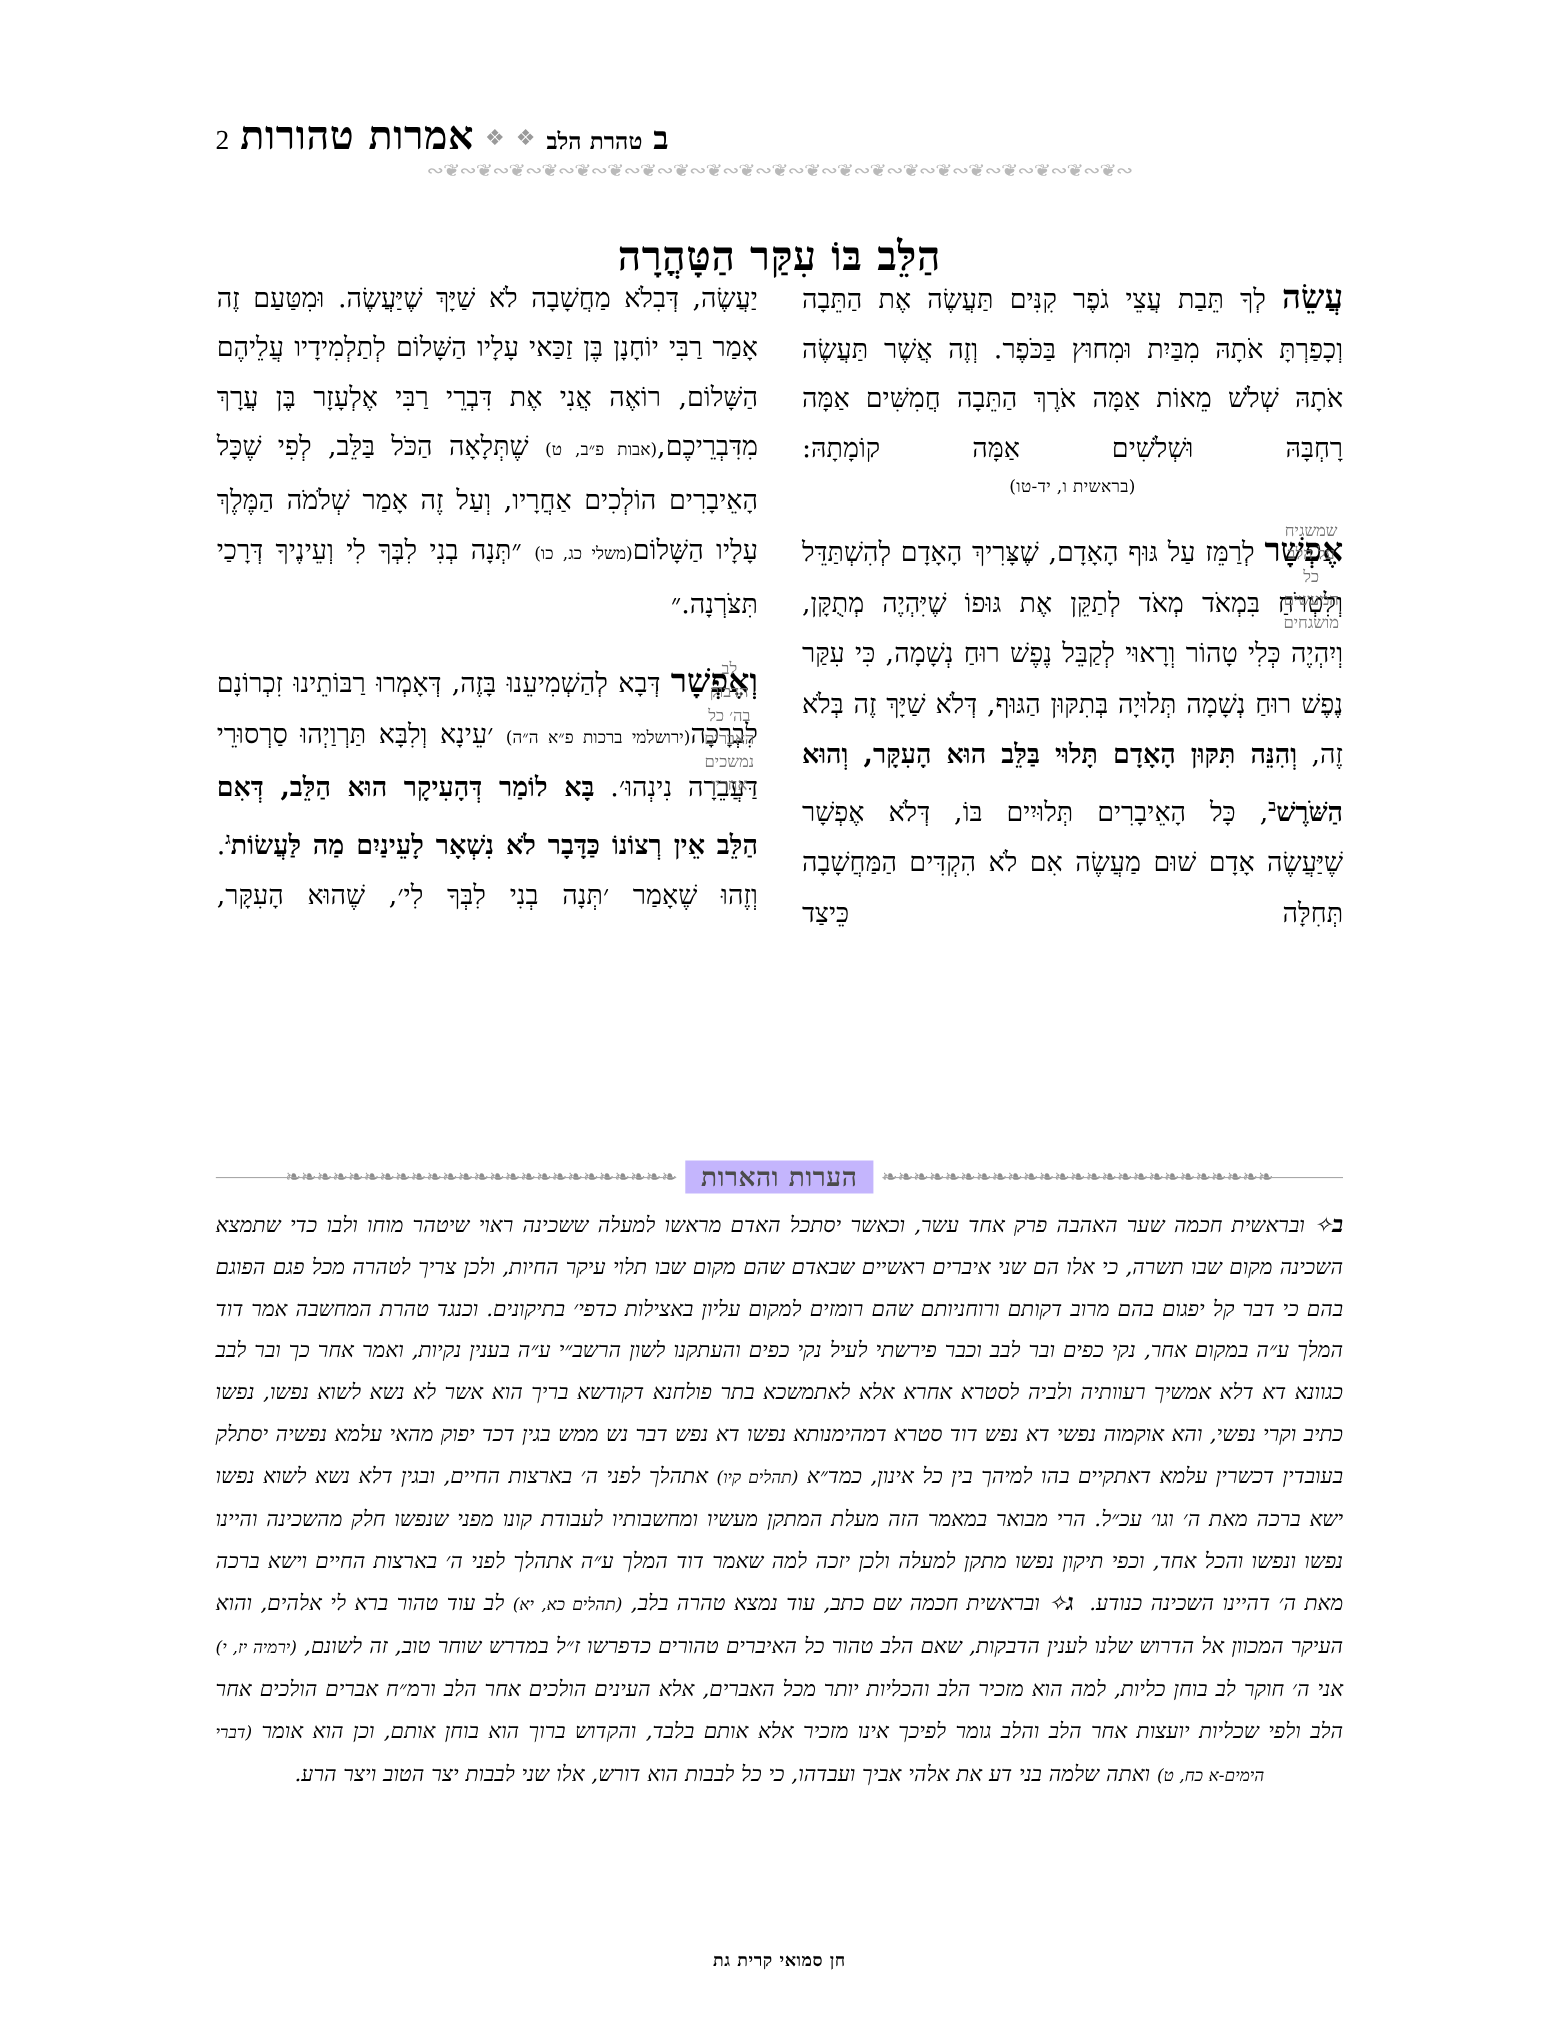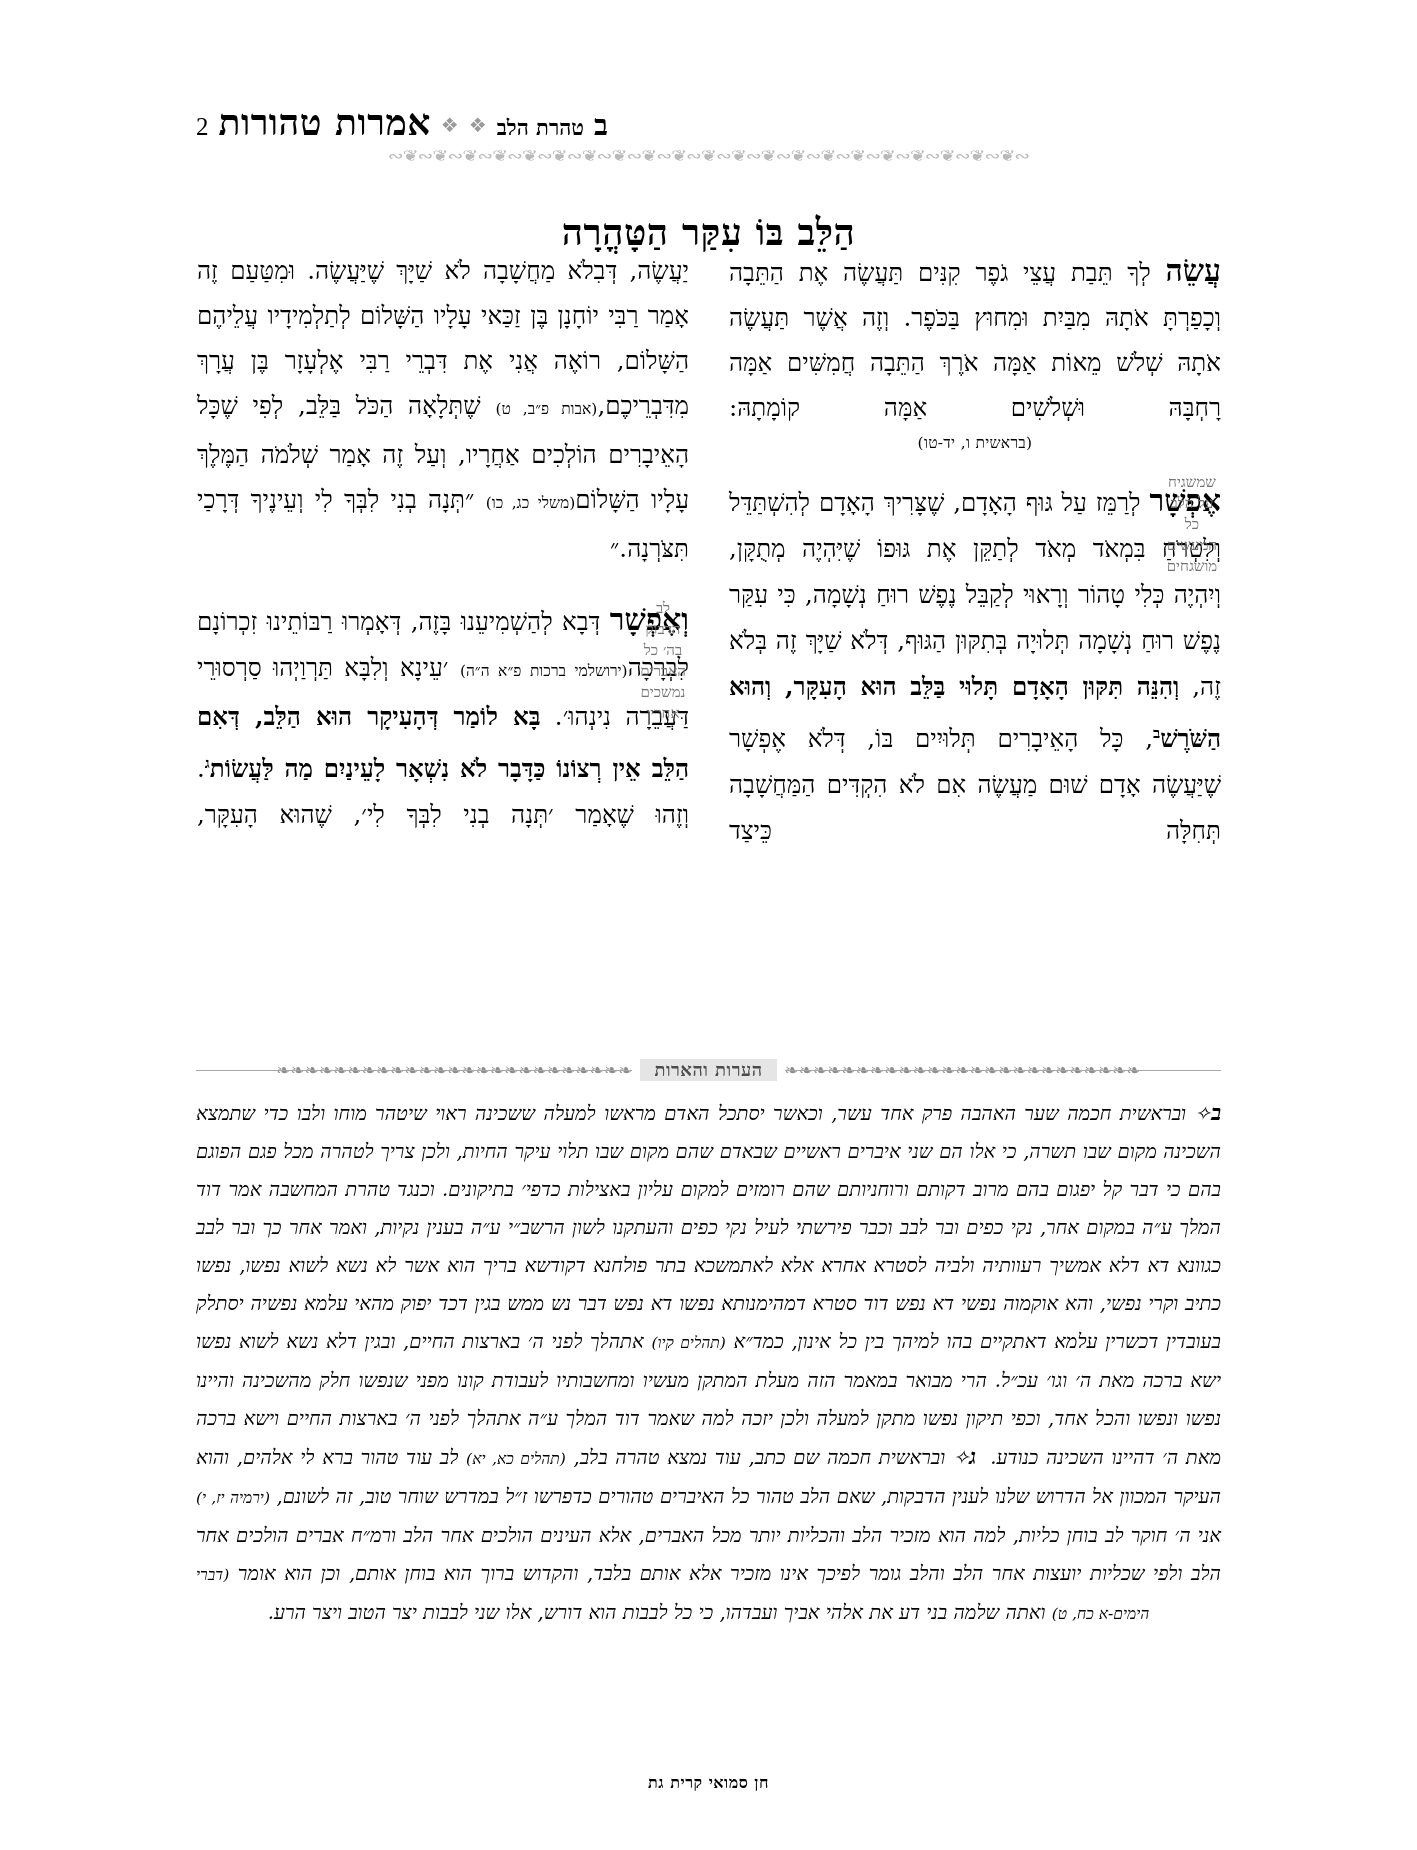--- a/index.html
+++ b/index.html
@@ -217,25 +217,25 @@
     position: absolute;
     left: 0; right: 0;
     top: 50%;
     border-top: 1px solid #a8a8a8;
   }
   .nd-orn.right { text-align: left; }
   .nd-orn.left  { text-align: right; }
   .nd-title {
     flex: 0 0 auto;
     font-family: "DejaVu Serif", serif;
-    font-size: 18px;
+    font-size: 24px;
     font-weight: 700;
     color: #4b4b4b;
     padding: 0 14px;
-    background: #e5e5e5;
+    background: #c4b5fd;
     z-index: 2;
     letter-spacing: 0.5px;
   }
 
   
   .notes {
     position: absolute;
     top: 1094px;
     left: 196px;
     width: 1025px;

